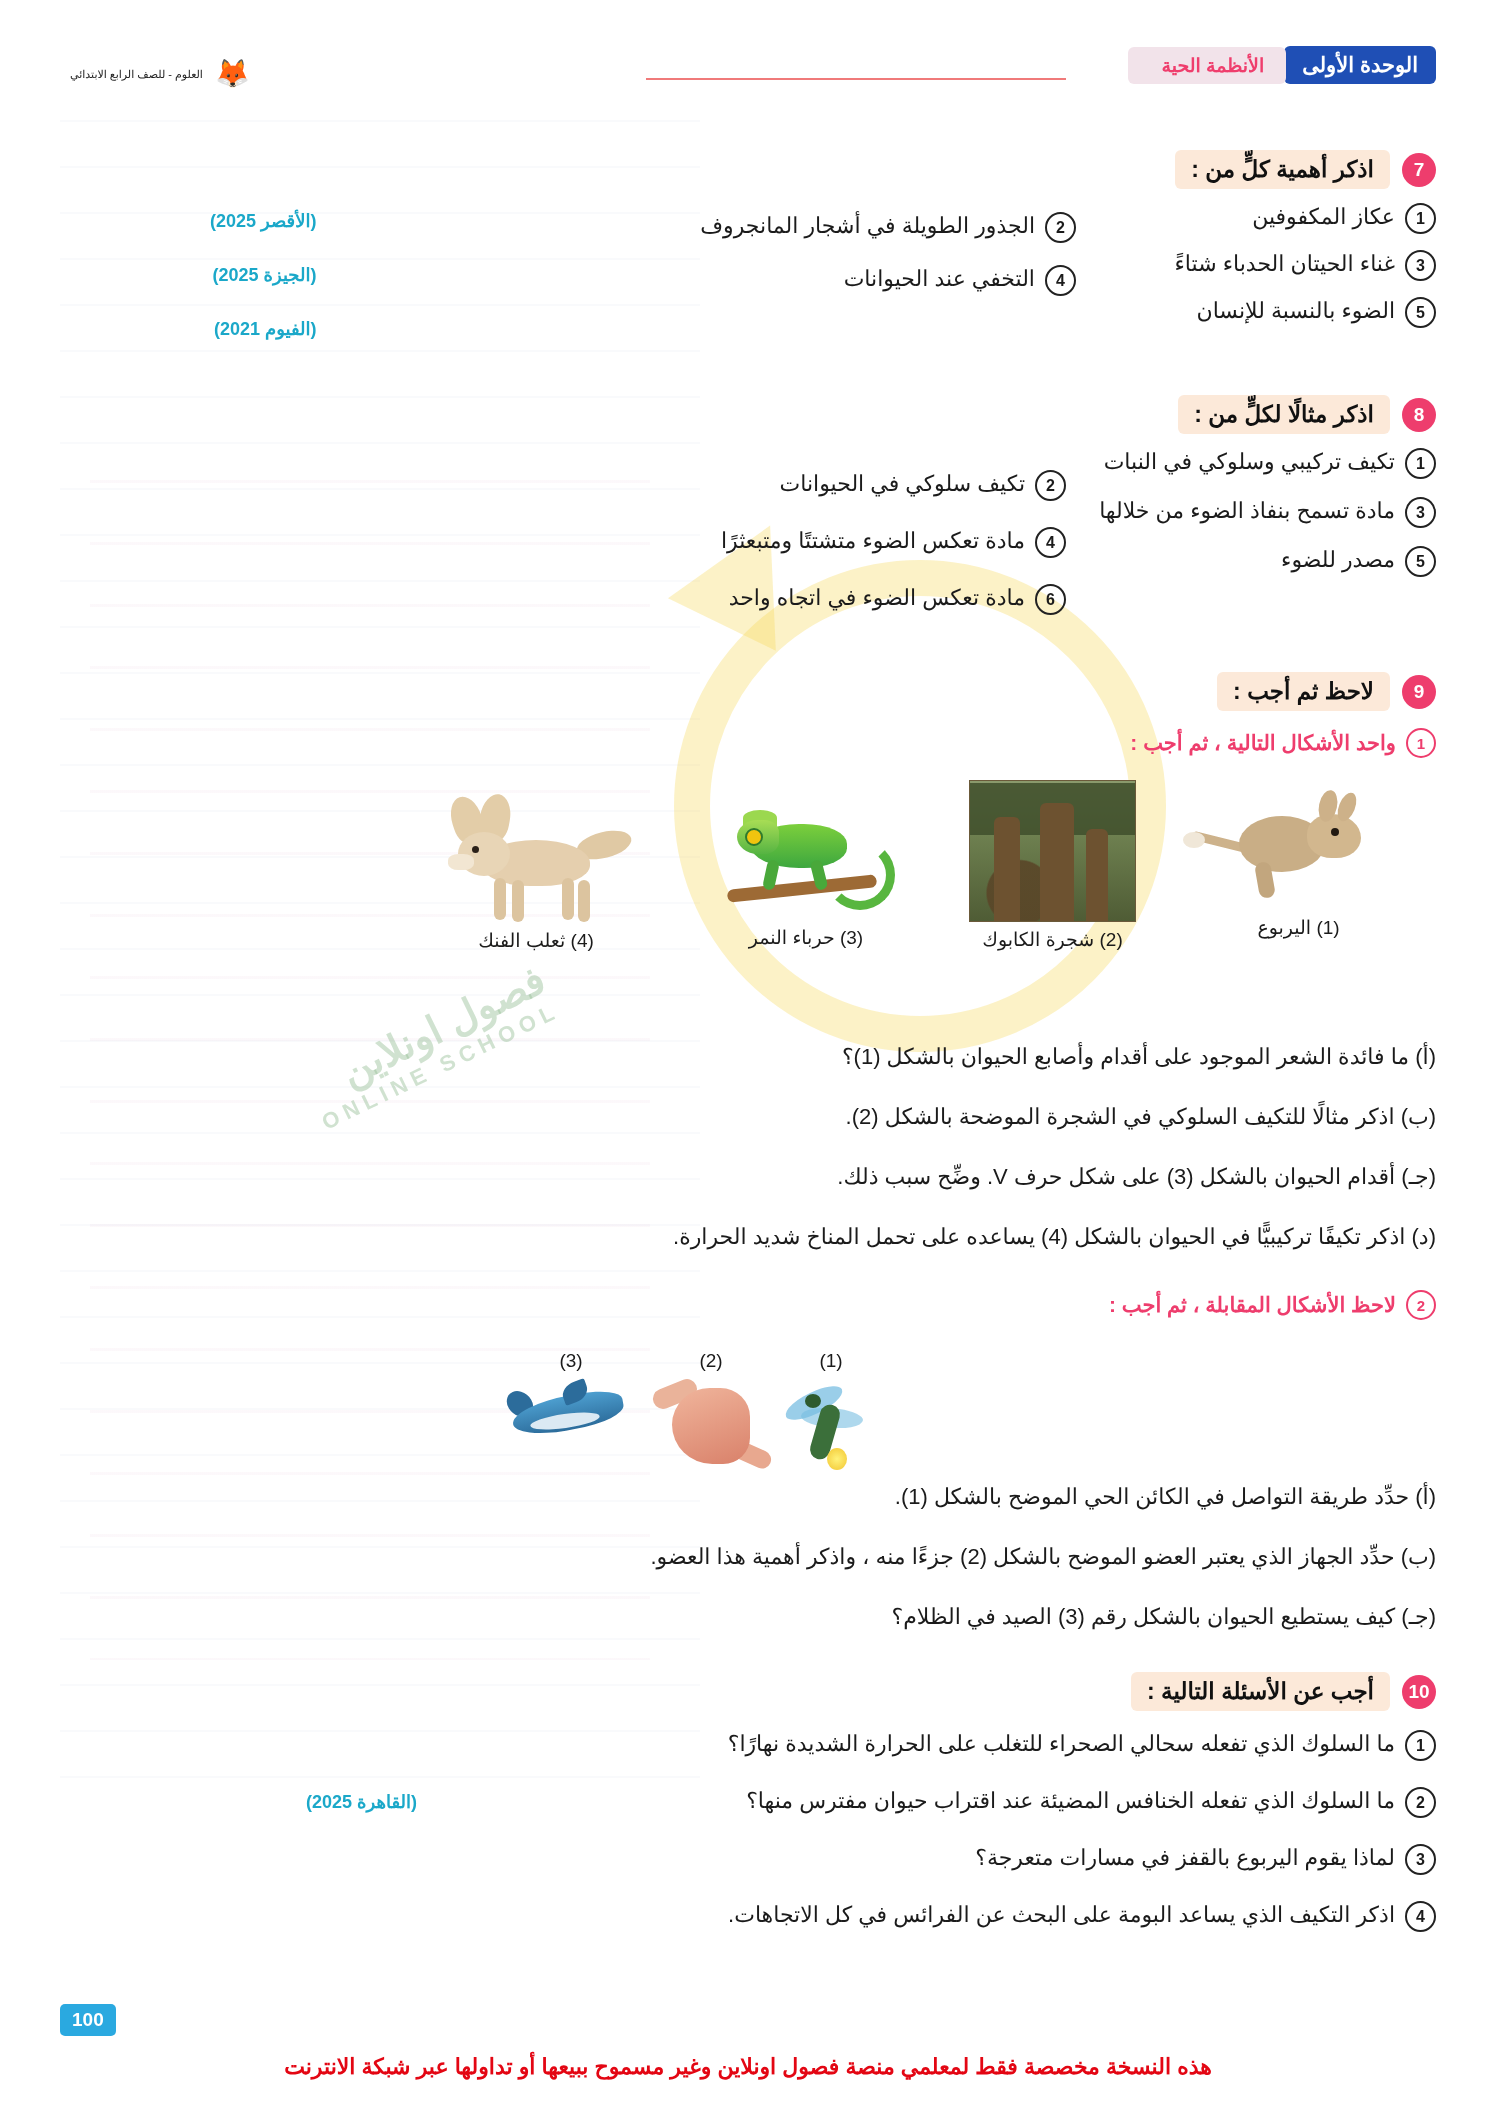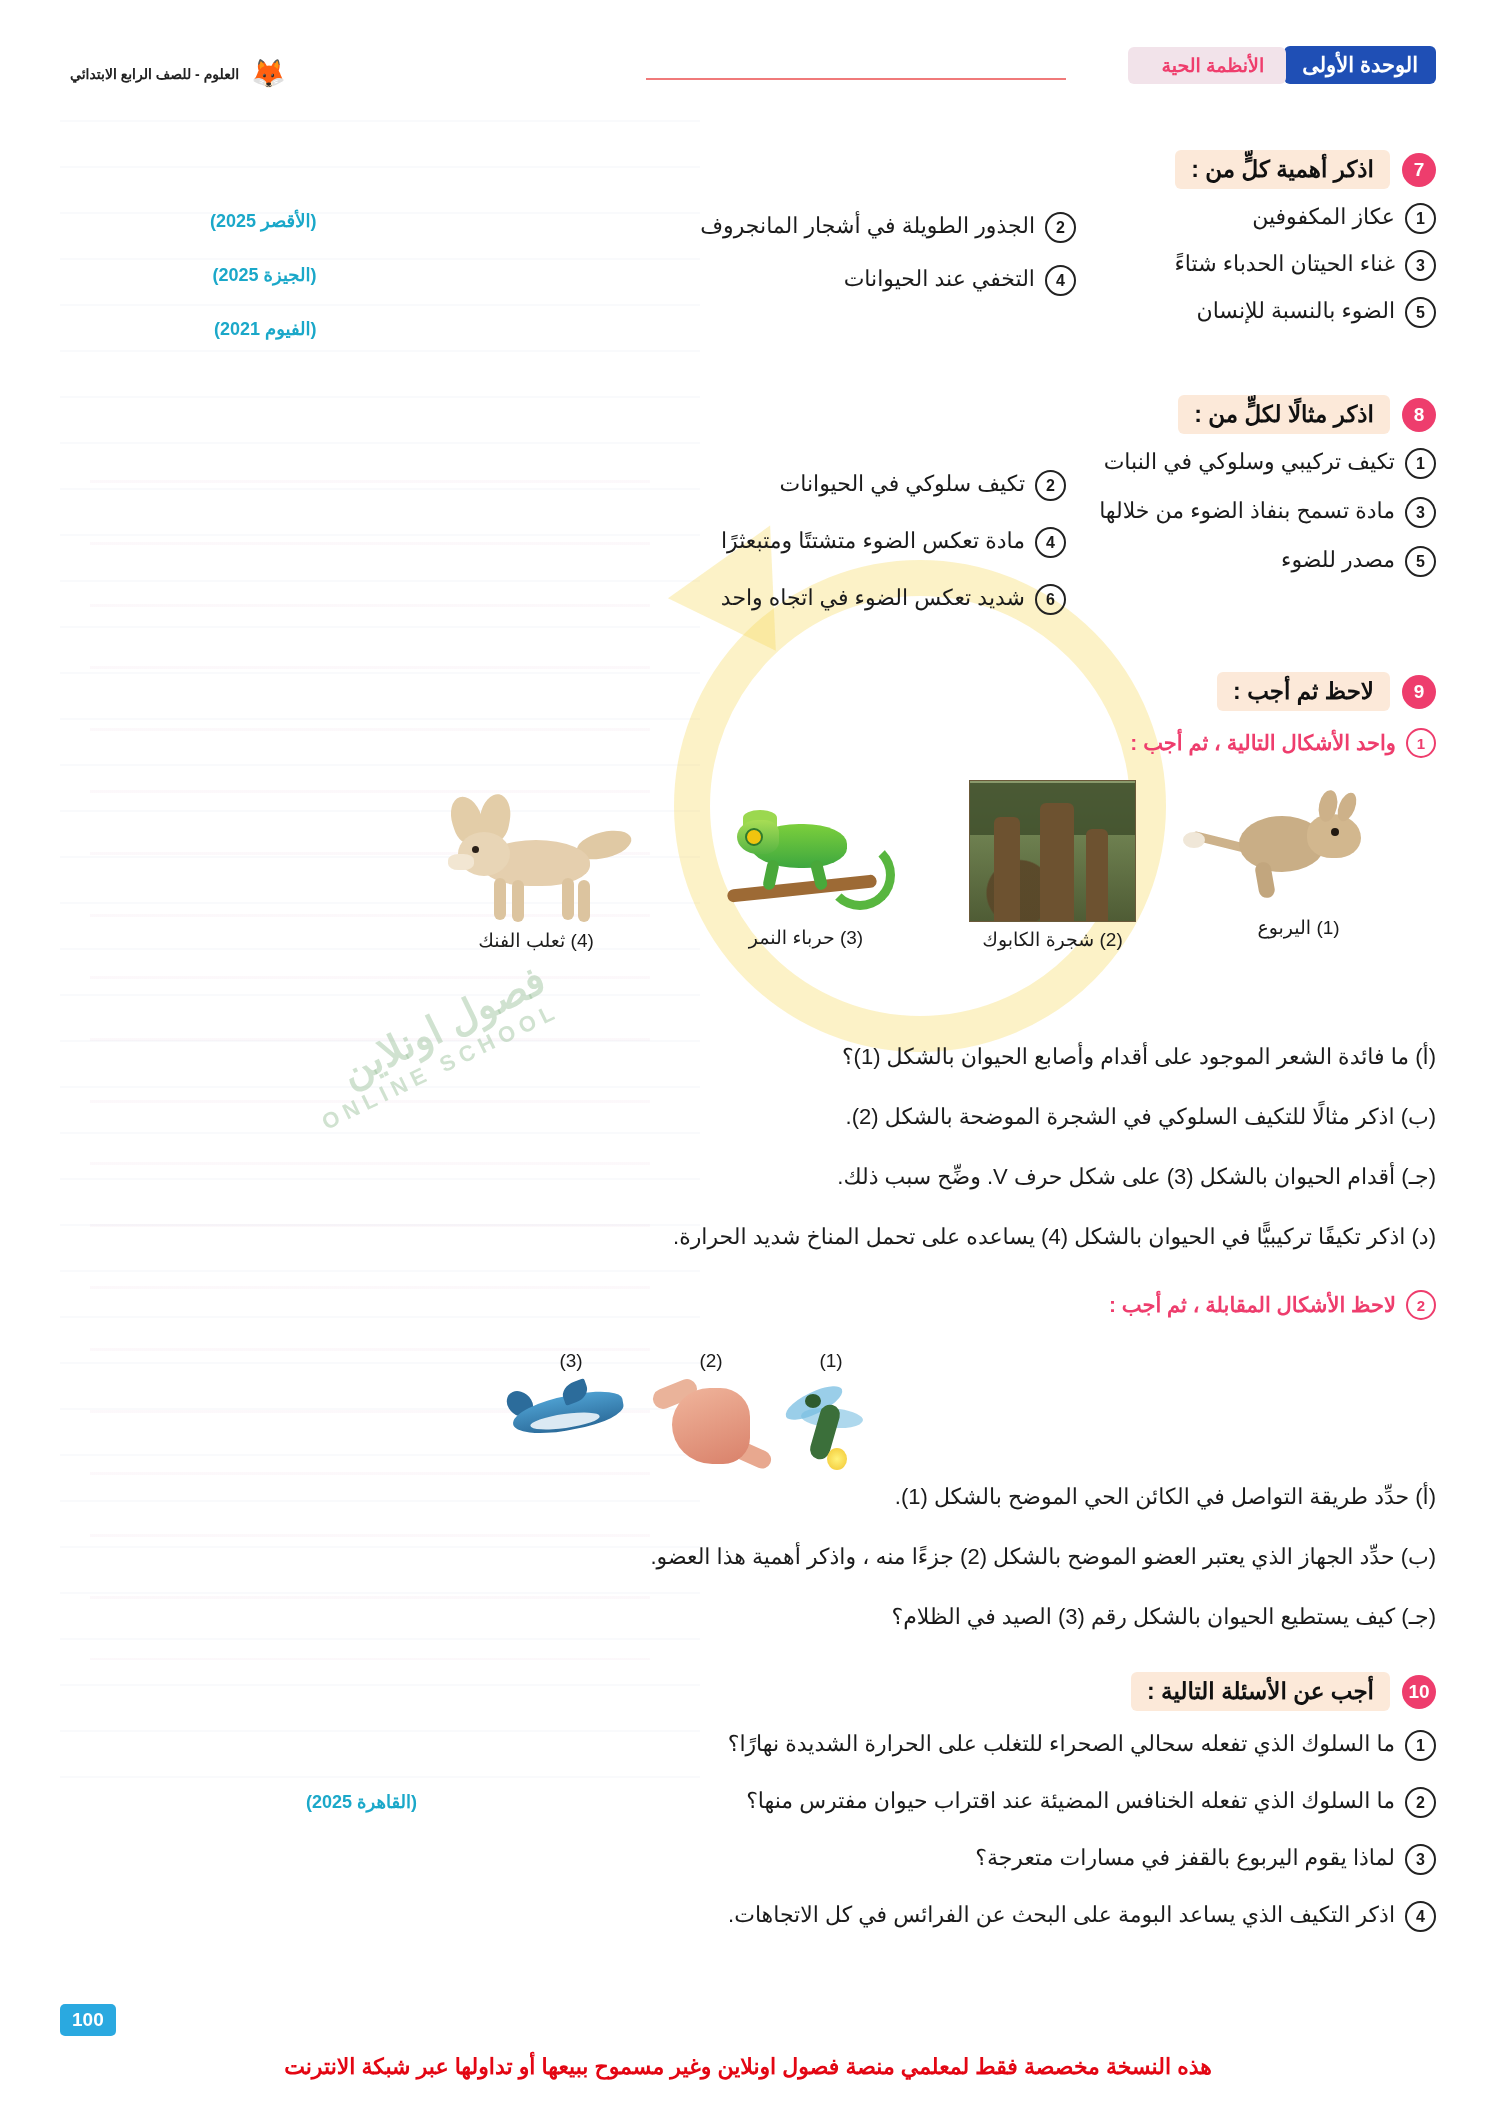--- a/index.html
+++ b/index.html
@@ -40,21 +40,21 @@
   .unit-sub{
     background:#f2e3ea;color:#ef3e6d;font-weight:bold;font-size:19px;
     padding:7px 22px 7px 34px;border-radius:6px;margin-right:-12px;
   }
   .hdr-line{
     position:absolute;right:430px;top:36px;width:420px;height:2px;background:#f07a7a;
   }
   .hdr-left{
     position:absolute;left:70px;top:18px;display:flex;align-items:center;gap:12px;
   }
-  .hdr-left .txt{font-size:14px;font-weight:bold;color:#222;}
+  .hdr-left .txt{font-size:11px;font-weight:normal;color:#222;}
   .fox-logo{font-size:28px;color:#e2663a;line-height:1;}
 
   
   .wm-circle{
     position:absolute;right:330px;top:560px;width:420px;height:420px;
     border:36px solid rgba(245,214,80,0.32);border-radius:50%;
     pointer-events:none;
   }
   .wm-arrow{
     position:absolute;right:690px;top:520px;
@@ -297,21 +297,21 @@
       <div class="row">
         <span class="circ">2</span>
         <span>تكيف سلوكي في الحيوانات</span>
       </div>
       <div class="row">
         <span class="circ">4</span>
         <span>مادة تعكس الضوء متشتتًا ومتبعثرًا</span>
       </div>
       <div class="row">
         <span class="circ">6</span>
-        <span>شديد تعكس الضوء في اتجاه واحد</span>
+        <span>مادة تعكس الضوء في اتجاه واحد</span>
       </div>
     </div>
   </div>
 
   <div class="abs q-head" id="q9">
     <span class="q-num">9</span>
     <span class="q-head-txt">لاحظ ثم أجب :</span>
   </div>
 
   <div class="abs" id="q9sub1">

